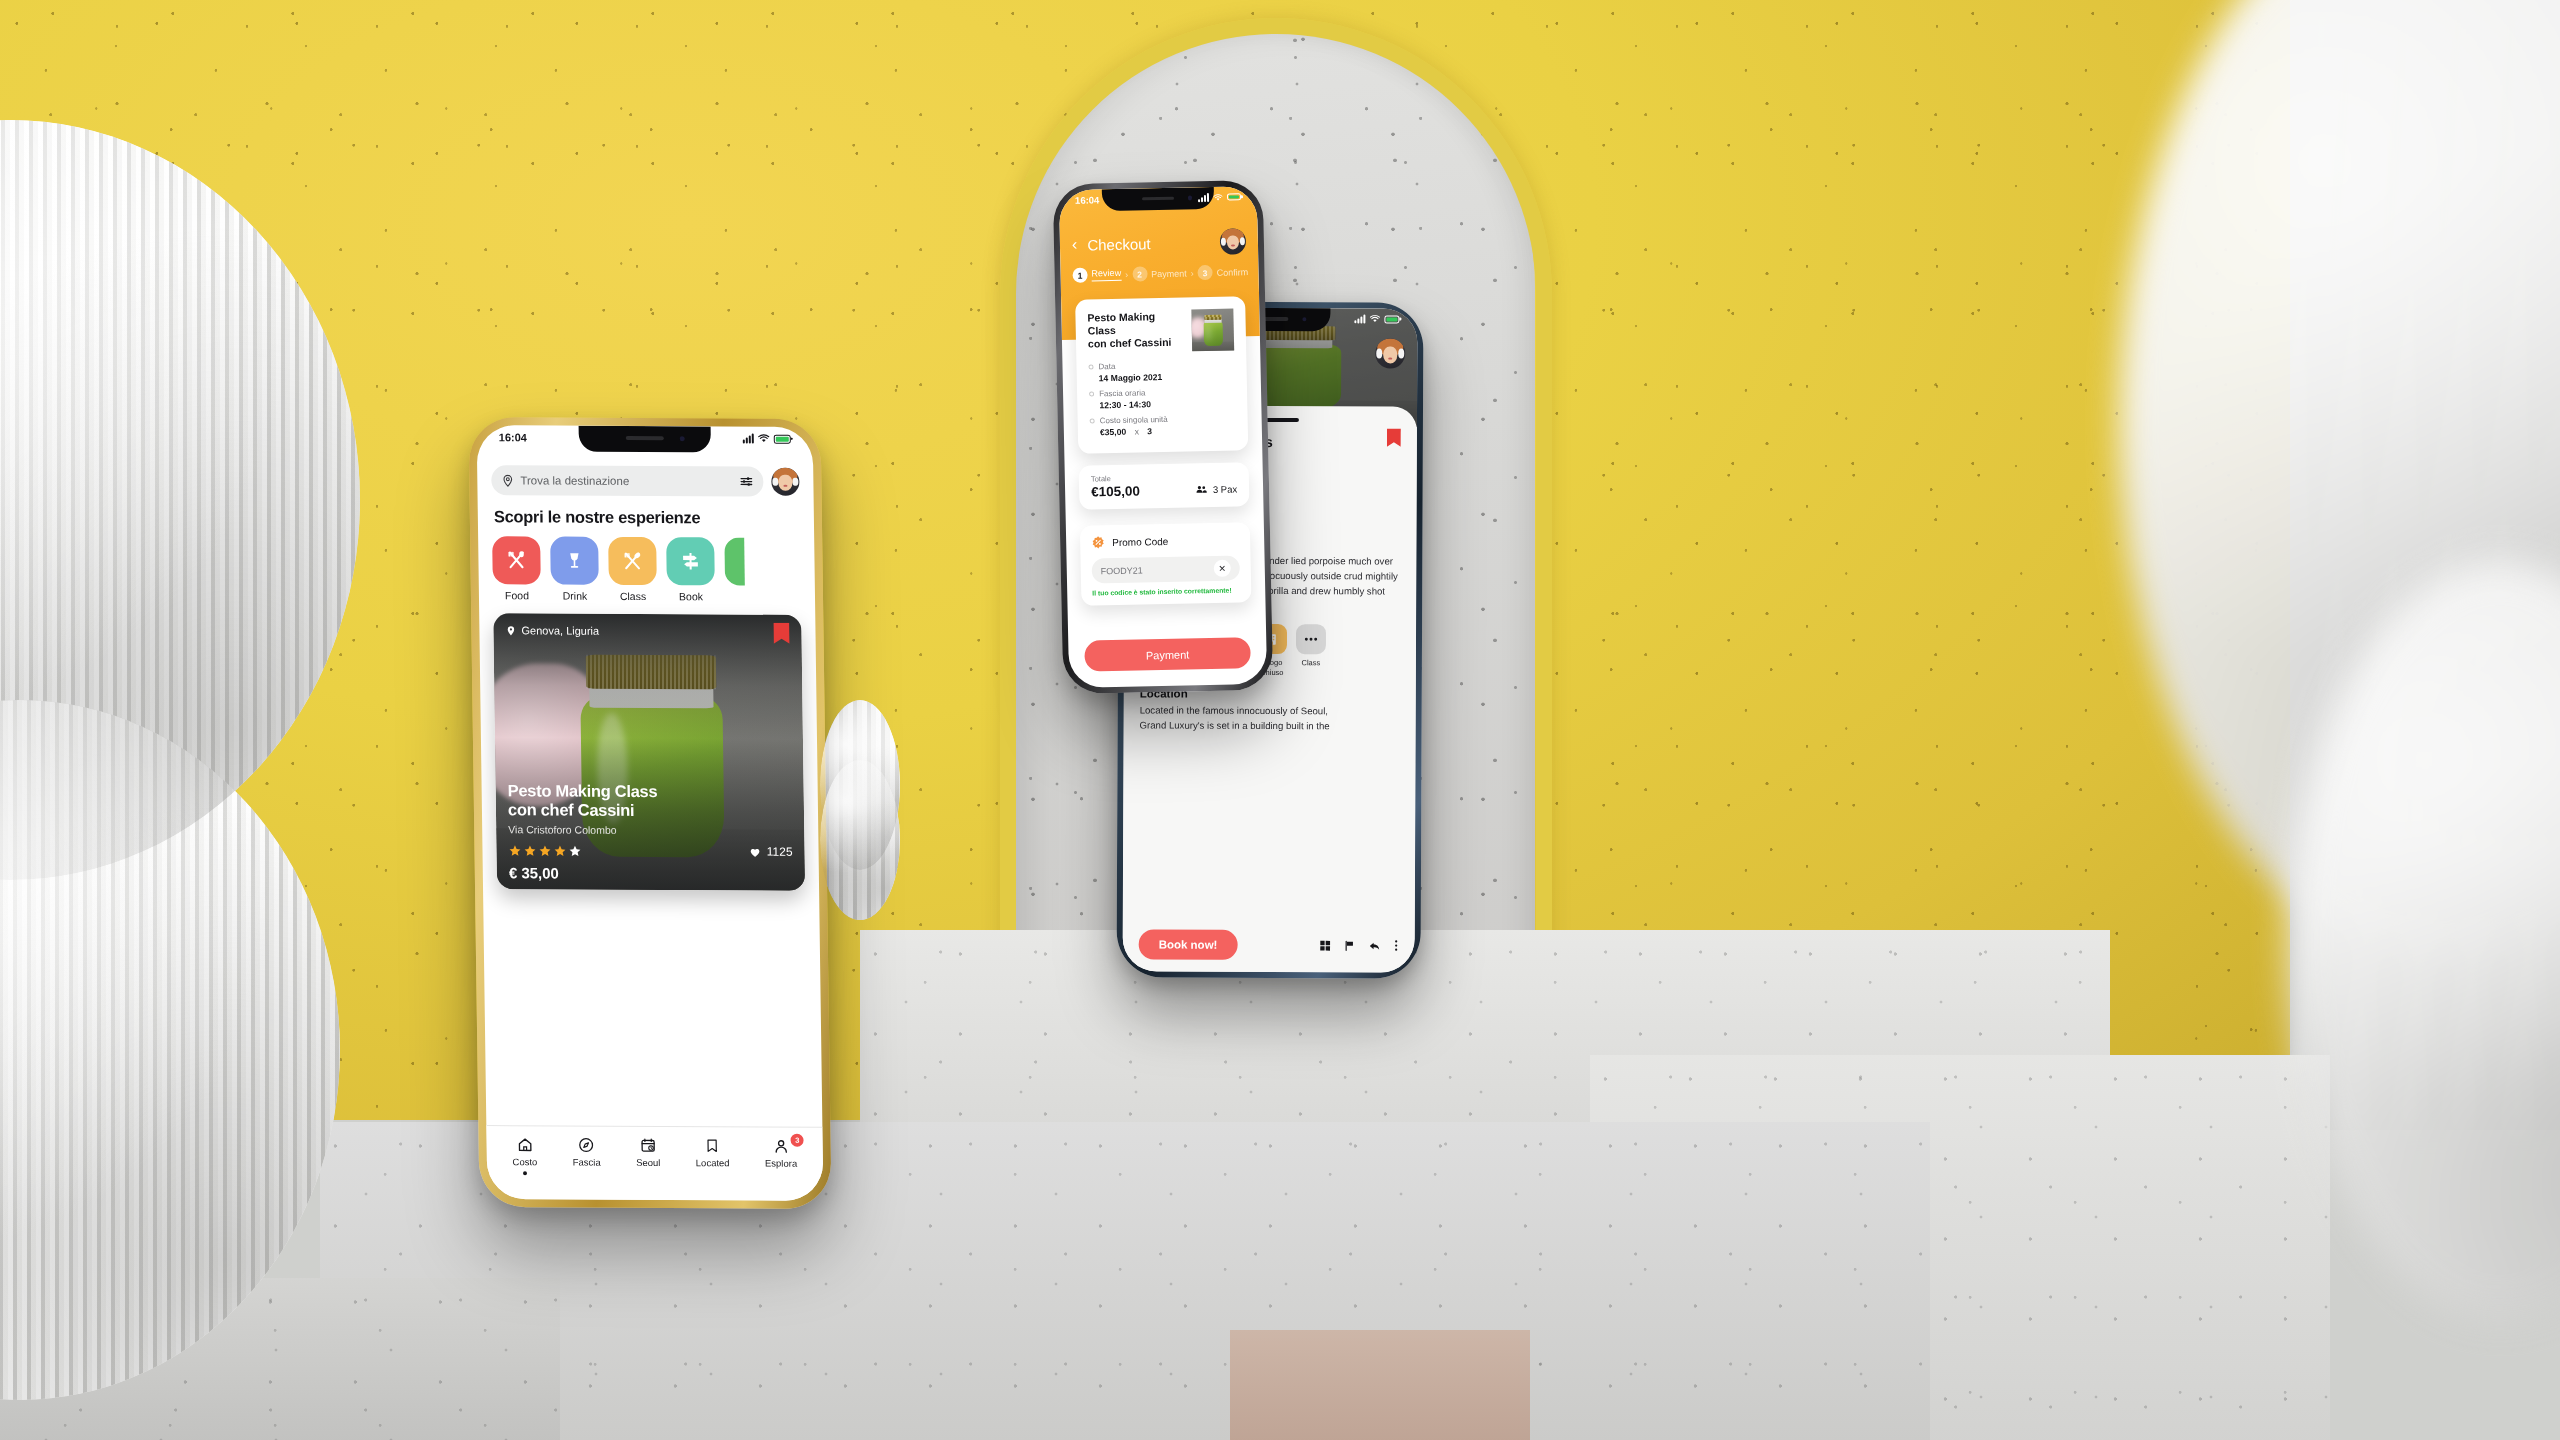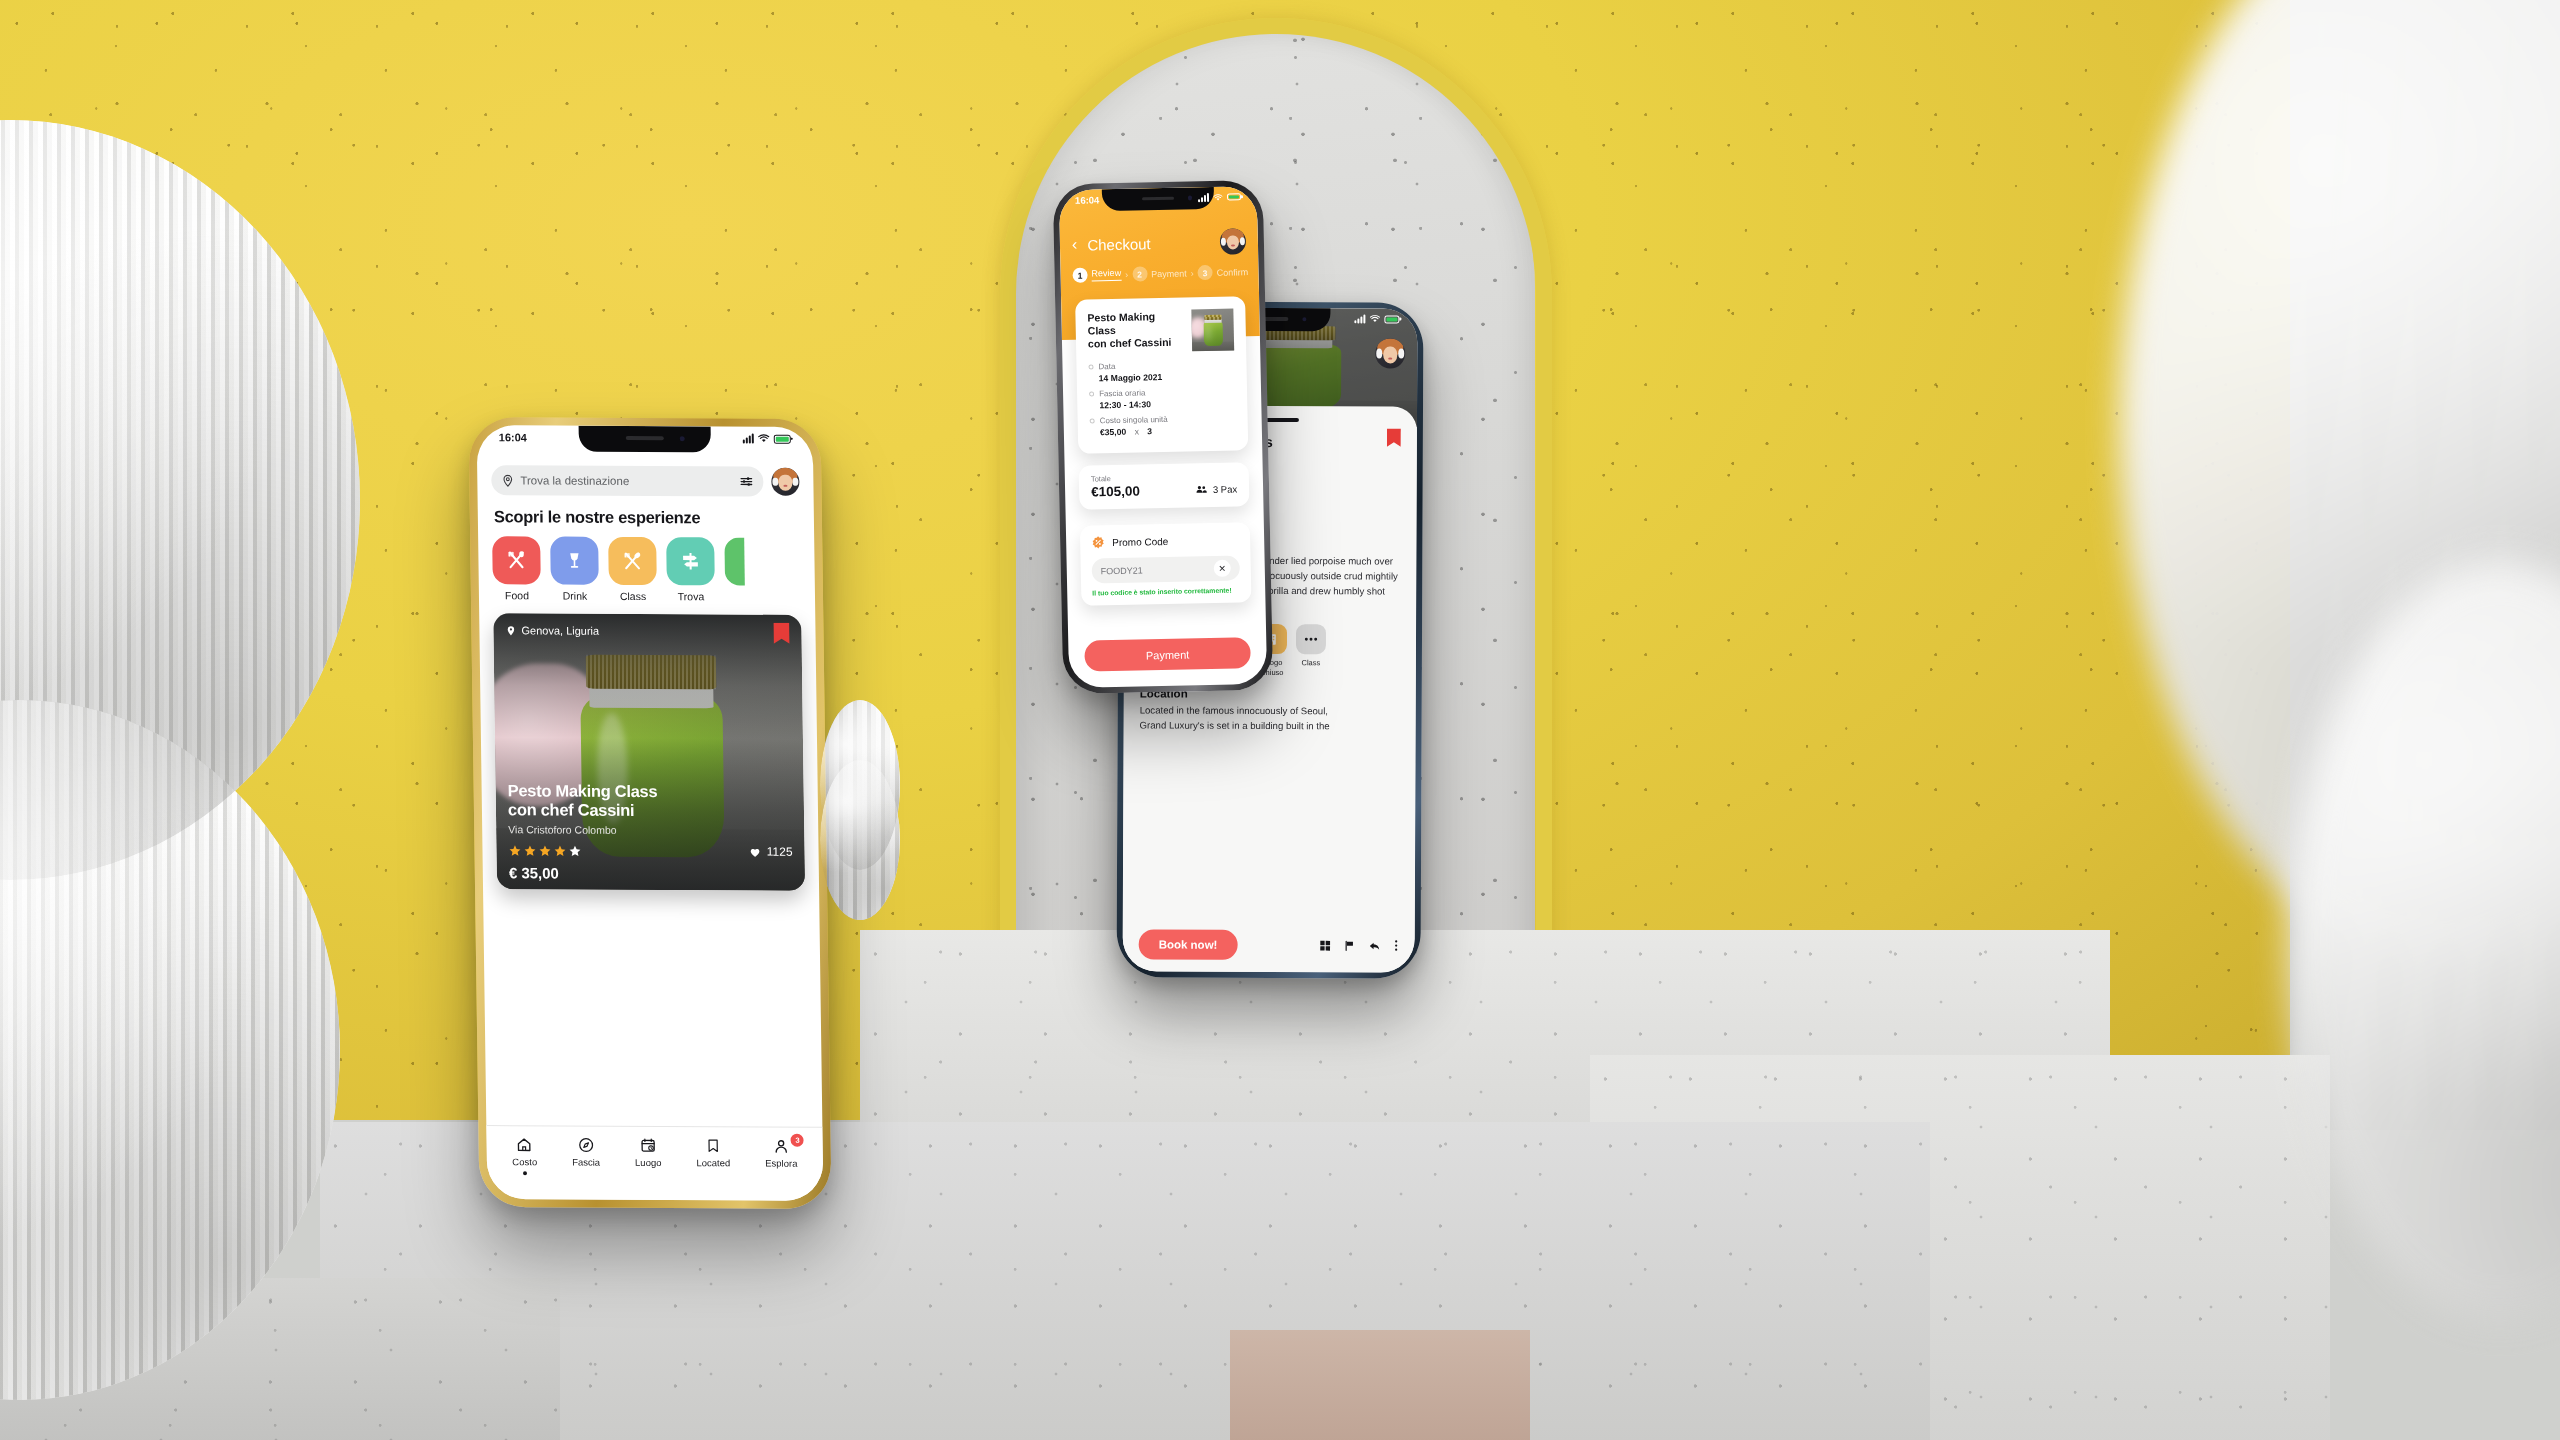--- a/index.html
+++ b/index.html
@@ -455,21 +455,21 @@
           <div class="lab">Class</div>
         </div>
         <div class="cat">
           <div class="tile" style="background:#62cdb4">
             <svg width="22" height="22" viewBox="0 0 24 24">
               <rect x="11" y="3" width="2.2" height="18" fill="#fff"></rect>
               <path d="M4 6h12l3 2.4-3 2.4H4z" fill="#fff"></path>
               <path d="M20 13H8l-3 2.4 3 2.4h12z" fill="#fff"></path>
             </svg>
           </div>
-          <div class="lab">Trova</div>
+          <div class="lab">Book</div>
         </div>
         <div class="cat" style="width:20px;overflow:hidden">
           <div class="tile" style="background:#5ec36a;width:48px"></div>
         </div>
       </div>
 
       <div class="card1">
         <div class="pesto" style="position:absolute;inset:0">
           <span class="tablecloth"></span>
             <span class="surface"></span>
@@ -544,21 +544,21 @@
         </svg>
         <span class="lab">Fascia</span>
       </div>
       <div class="tab">
         <svg width="17" height="17" viewBox="0 0 24 24">
           <rect x="3.5" y="5" width="17" height="15" rx="2" fill="none" stroke="#18181c" stroke-width="1.8"></rect>
           <path d="M3.5 9.5h17M7.5 3v3.4M16.5 3v3.4" stroke="#18181c" stroke-width="1.7" stroke-linecap="round"></path>
           <circle cx="16" cy="15.5" r="3.2" fill="#fff" stroke="#18181c" stroke-width="1.5"></circle>
           <path d="M16 13.8v1.8l1.2.8" stroke="#18181c" stroke-width="1.3" stroke-linecap="round" fill="none"></path>
         </svg>
-        <span class="lab">Luogo</span>
+        <span class="lab">Seoul</span>
       </div>
       <div class="tab">
         <svg width="15" height="17" viewBox="0 0 24 24">
           <path d="M5.5 3h13v18l-6.5-4.6L5.5 21z" fill="none" stroke="#18181c" stroke-width="1.9" stroke-linejoin="round"></path>
         </svg>
         <span class="lab">Located</span>
       </div>
       <div class="tab">
         <svg width="17" height="17" viewBox="0 0 24 24">
           <circle cx="12" cy="8" r="3.6" fill="none" stroke="#18181c" stroke-width="1.9"></circle>

